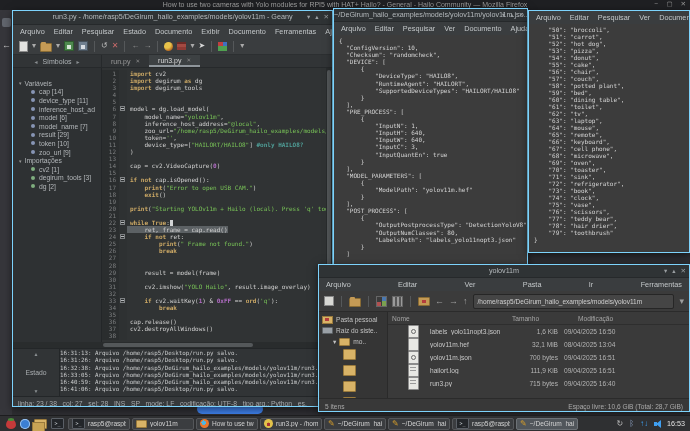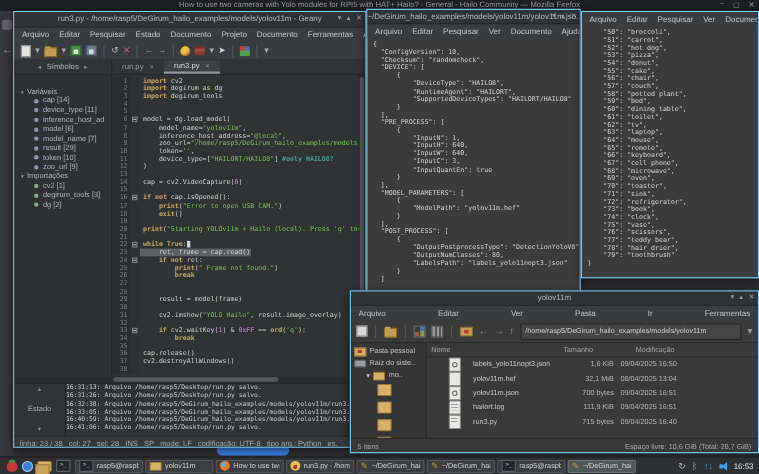--- a/index.html
+++ b/index.html
@@ -192,21 +192,21 @@
           <span>▴</span>
           <span>✕</span>
         </span>
     </div>
     <div class="menubar" id="geany-menu">
         <span class="mi">Arquivo</span>
         <span class="mi">Editar</span>
         <span class="mi">Pesquisar</span>
         <span class="mi">Estado</span>
         <span class="mi">Documento</span>
-        <span class="mi">Projeto</span>
+        <span class="mi">Exibir</span>
         <span class="mi">Documento</span>
         <span class="mi">Ferramentas</span>
         <span class="mi">Ajuda</span>
       </div>
     <div id="geany-toolbar">
         <span class="ishape k-page"></span>
         <span class="tglyph">▾</span>
         <span class="ishape k-folder"></span>
         <span class="tglyph">▾</span>
         <span class="ishape k-disk"></span>

